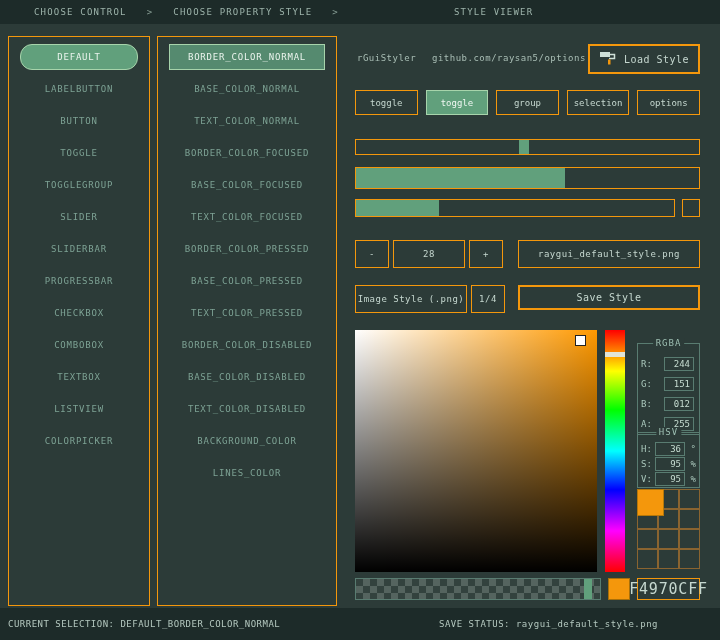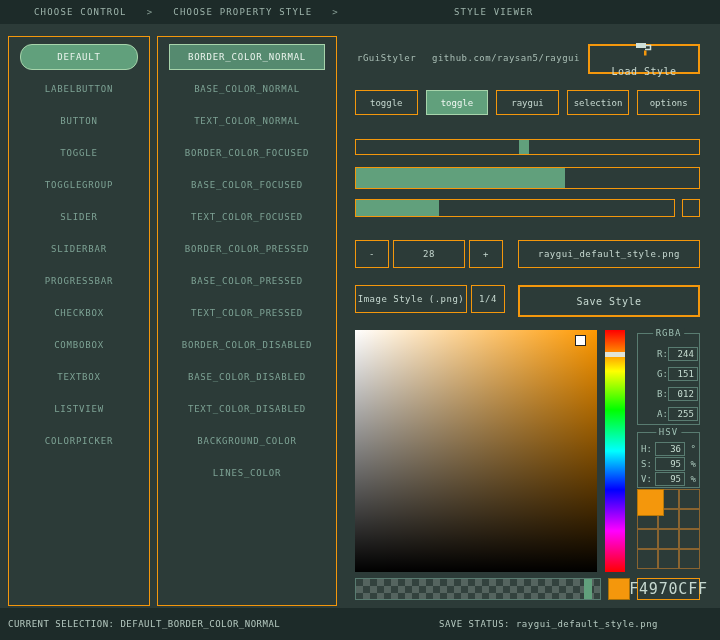--- a/index.html
+++ b/index.html
@@ -56,24 +56,23 @@
   .viewer { position: absolute; left: 355px; top: 36px; width: 345px; height: 570px; }
   .vlabel { position: absolute; font-size: 9px; color: #a9beb5; letter-spacing: 0.5px; }
   .lbl-app  { left: 2px;  top: 17px; }
   .lbl-repo { left: 77px; top: 17px; }
 
   .btn {
     display: flex; align-items: center; justify-content: center; gap: 7px;
     background: transparent; border: 1px solid var(--accent, #f4970c);
     color: var(--text, #c6d8d0); font-family: inherit; font-size: 9px;
     letter-spacing: 0.5px;
-    flex-direction: column;
   }
   .btn-load { position: absolute; right: 0; top: 8px; width: 112px; height: 30px; border-width: 2px; font-size: 10px; }
-  .btn-save { position: absolute; left: 163px; right: 0; top: 249px; height: 32px; border-width: 2px; font-size: 10px; }
+  .btn-save { position: absolute; left: 163px; right: 0; top: 249px; height: 25px; border-width: 2px; font-size: 10px; }
 
   .toggle-row { position: absolute; left: 0; top: 54px; width: 100%; height: 25px; display: flex; gap: 8px; }
   .tbtn {
     flex: 1; border: 1px solid var(--accent, #f4970c); background: transparent;
     color: var(--text, #c6d8d0); font-family: inherit; font-size: 9px;
     display: flex; align-items: center; justify-content: center;
   }
   .tbtn.active { background: var(--green, #61a07c); border-color: var(--green-light, #a7d4ab); color: #f0f7f2; }
 
   .slider { position: absolute; left: 0; top: 103px; width: 100%; height: 16px; border: 1px solid var(--accent, #f4970c); }
@@ -104,21 +103,21 @@
   .hue {
     position: absolute; left: 250px; top: 294px; width: 20px; height: 242px;
     background: linear-gradient(to bottom,
       #ff0000 0%, #ffff00 17%, #00ff00 33%, #00ffff 50%,
       #0000ff 66%, #ff00ff 83%, #ff0000 100%);
   }
   .hue-handle { position: absolute; left: 0; right: 0; height: 5px; background: #dfe9e4; opacity: 0.95; }
 
   .rightcol { position: absolute; left: 282px; top: 294px; width: 63px; height: 242px; }
   .group { position: absolute; left: 0; width: 100%; border: 1px solid #597c71; }
-  .group-rgba { top: 3px; height: 92px; padding-top: 10px; padding-left: 16px; }
+  .group-rgba { top: 13px; height: 92px; padding-top: 10px; }
   .group-hsv  { top: 102px; height: 56px; padding-top: 8px; }
   .group-label {
     position: absolute; top: -6px; left: 50%; transform: translateX(-50%);
     background: var(--bg, #2c3b38); padding: 0 3px;
     font-size: 9px; letter-spacing: 1px; color: #9dbfb2;
   }
   .vrow { display: flex; align-items: center; height: 20px; padding: 0 3px; font-size: 9px; color: #a9c7bb; }
   .group-hsv .vrow { height: 15px; }
   .vlab { width: 14px; }
   .vbox {
@@ -192,37 +191,37 @@
       <div class="list-item">BASE_COLOR_DISABLED</div>
       <div class="list-item">TEXT_COLOR_DISABLED</div>
       <div class="list-item">BACKGROUND_COLOR</div>
       <div class="list-item">LINES_COLOR</div>
     </div>
 </div>
 
 <div class="viewer">
 
   <span class="vlabel lbl-app">rGuiStyler</span>
-  <span class="vlabel lbl-repo">github.com/raysan5/raygui</span>
+  <span class="vlabel lbl-repo">github.com/raysan5/options</span>
 
   <button class="btn btn-load">
     <span>
       <svg width="18" height="16" viewBox="0 0 18 16">
         <rect x="1" y="2" width="10" height="5" fill="#cfe0d8"></rect>
         <path d="M11 4.5 h4.5 v4 h-5.5" fill="none" stroke="#cfe0d8" stroke-width="1.5"></path>
         <rect x="9" y="9.5" width="2.5" height="5" fill="var(--accent, #f4970c)"></rect>
       </svg>
     </span>
     <span>Load Style</span>
   </button>
 
   <div class="toggle-row">
       <button class="tbtn">toggle</button>
       <button class="tbtn active">toggle</button>
-      <button class="tbtn">raygui</button>
+      <button class="tbtn">group</button>
       <button class="tbtn">selection</button>
       <button class="tbtn">options</button>
     </div>
 
   <div class="slider">
     <div class="slider-handle" style="left: calc(49% - 5px);"></div>
   </div>
 
   <div class="sliderbar">
     <div class="fill" style="width: 61%;"></div>

